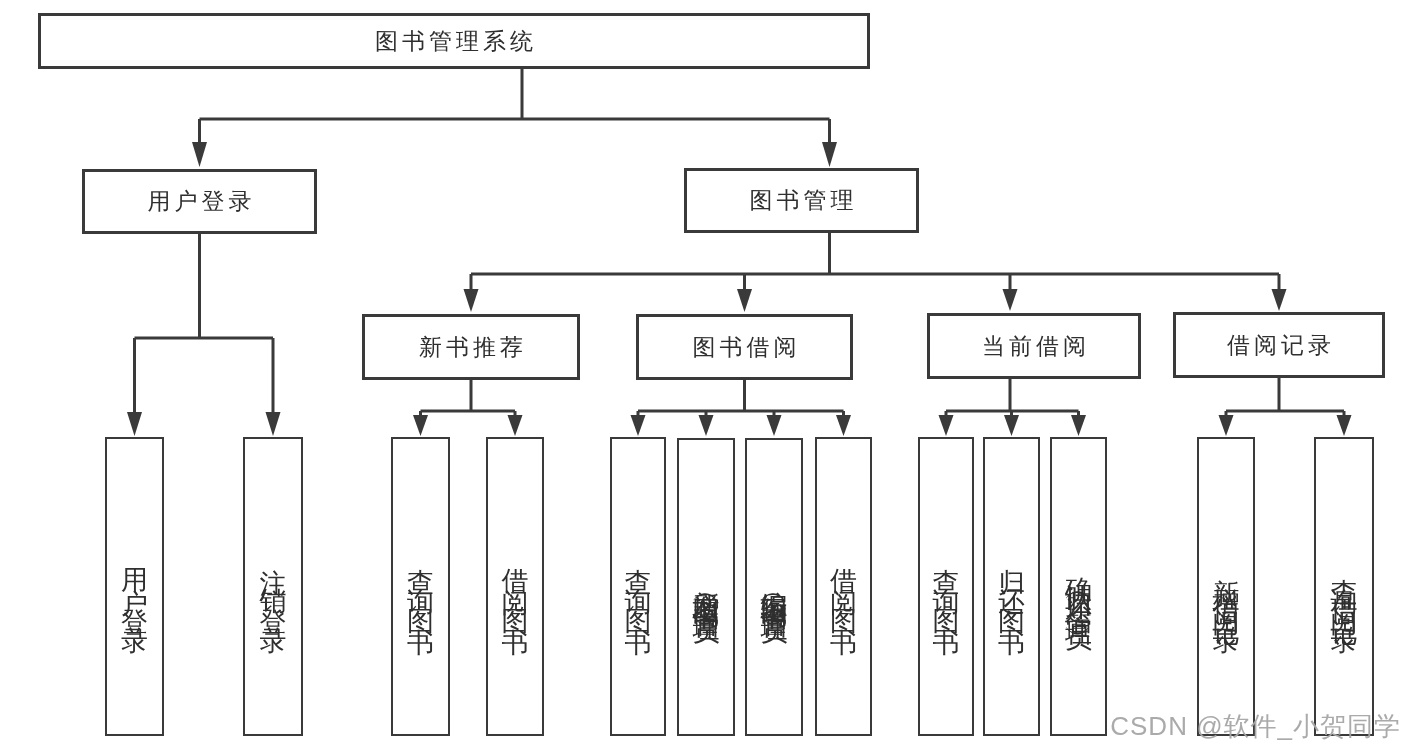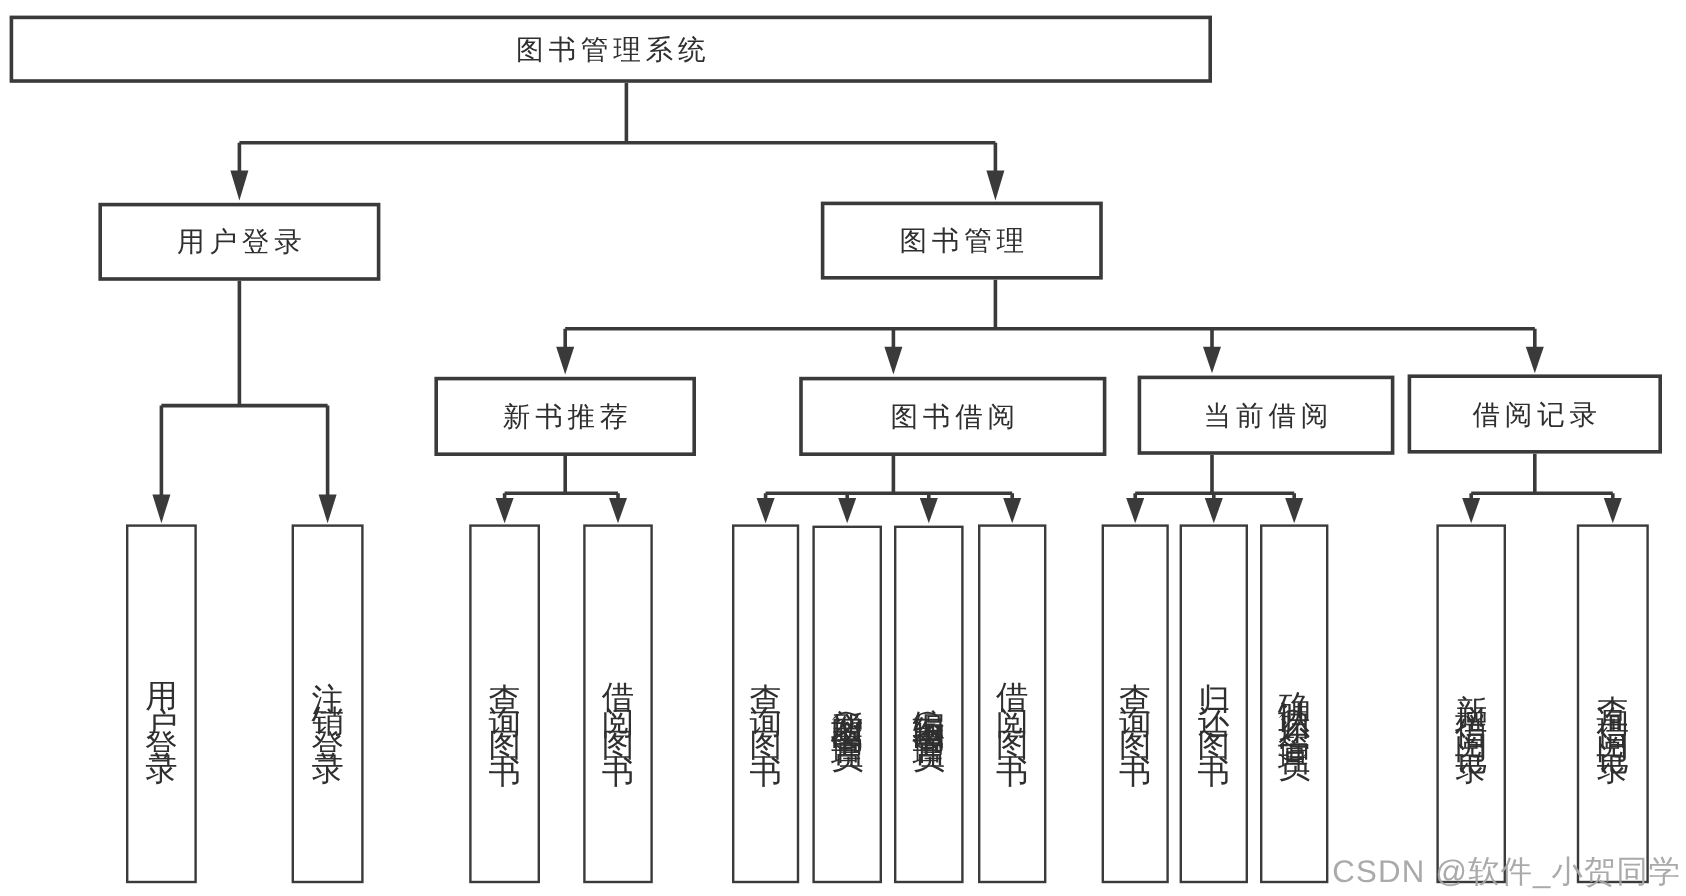--- a/index.html
+++ b/index.html
@@ -90,38 +90,38 @@
     <path d="M1010 379 V411 M946 411 H1078.5 M946 411 V420 M1011.5 411 V420 M1078.5 411 V420"></path>
     <polygon points="938.5,415 953.5,415 946,436"></polygon>
     <polygon points="1004,415 1019,415 1011.5,436"></polygon>
     <polygon points="1071,415 1086,415 1078.5,436"></polygon>
 
     <path d="M1279 378 V411 M1226 411 H1344 M1226 411 V420 M1344 411 V420"></path>
     <polygon points="1218.5,415 1233.5,415 1226,436"></polygon>
     <polygon points="1336.5,415 1351.5,415 1344,436"></polygon>
   </svg>
 
-  <div class="box" style="left:8px;top:13px;width:1002px;height:56px">
+  <div class="box" style="left:38px;top:13px;width:832px;height:56px">
     <span class="hlabel">图书管理系统</span>
   </div>
 
   <div class="box" style="left:82px;top:169px;width:235px;height:65px">
     <span class="hlabel">用户登录</span>
   </div>
   <div class="box" style="left:684px;top:168px;width:235px;height:65px">
     <span class="hlabel">图书管理</span>
   </div>
 
   <div class="box" style="left:362px;top:314px;width:218px;height:66px">
     <span class="hlabel">新书推荐</span>
   </div>
-  <div class="box" style="left:666px;top:314px;width:256px;height:66px">
+  <div class="box" style="left:636px;top:314px;width:217px;height:66px">
     <span class="hlabel">图书借阅</span>
   </div>
-  <div class="box" style="left:948px;top:313px;width:214px;height:66px">
+  <div class="box" style="left:927px;top:313px;width:214px;height:66px">
     <span class="hlabel">当前借阅</span>
   </div>
   <div class="box" style="left:1173px;top:312px;width:212px;height:66px">
     <span class="hlabel">借阅记录</span>
   </div>
 
   <div class="box leaf" style="left:105px;top:437px;width:59px;height:299px">
     <span class="vtext sp-wide">用户登录</span>
   </div>
   <div class="box leaf" style="left:243px;top:437px;width:60px;height:299px">

